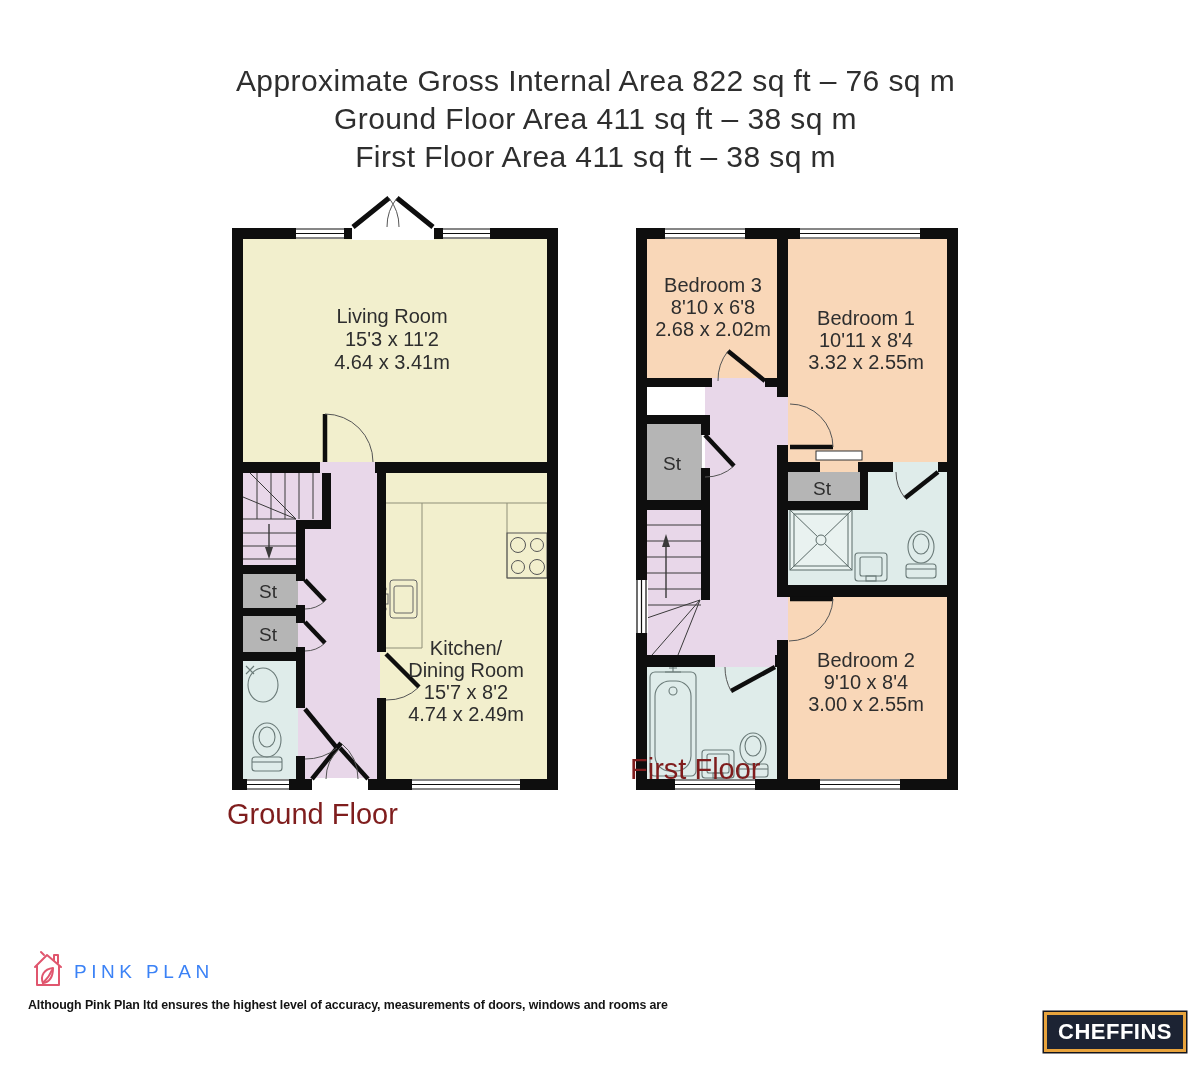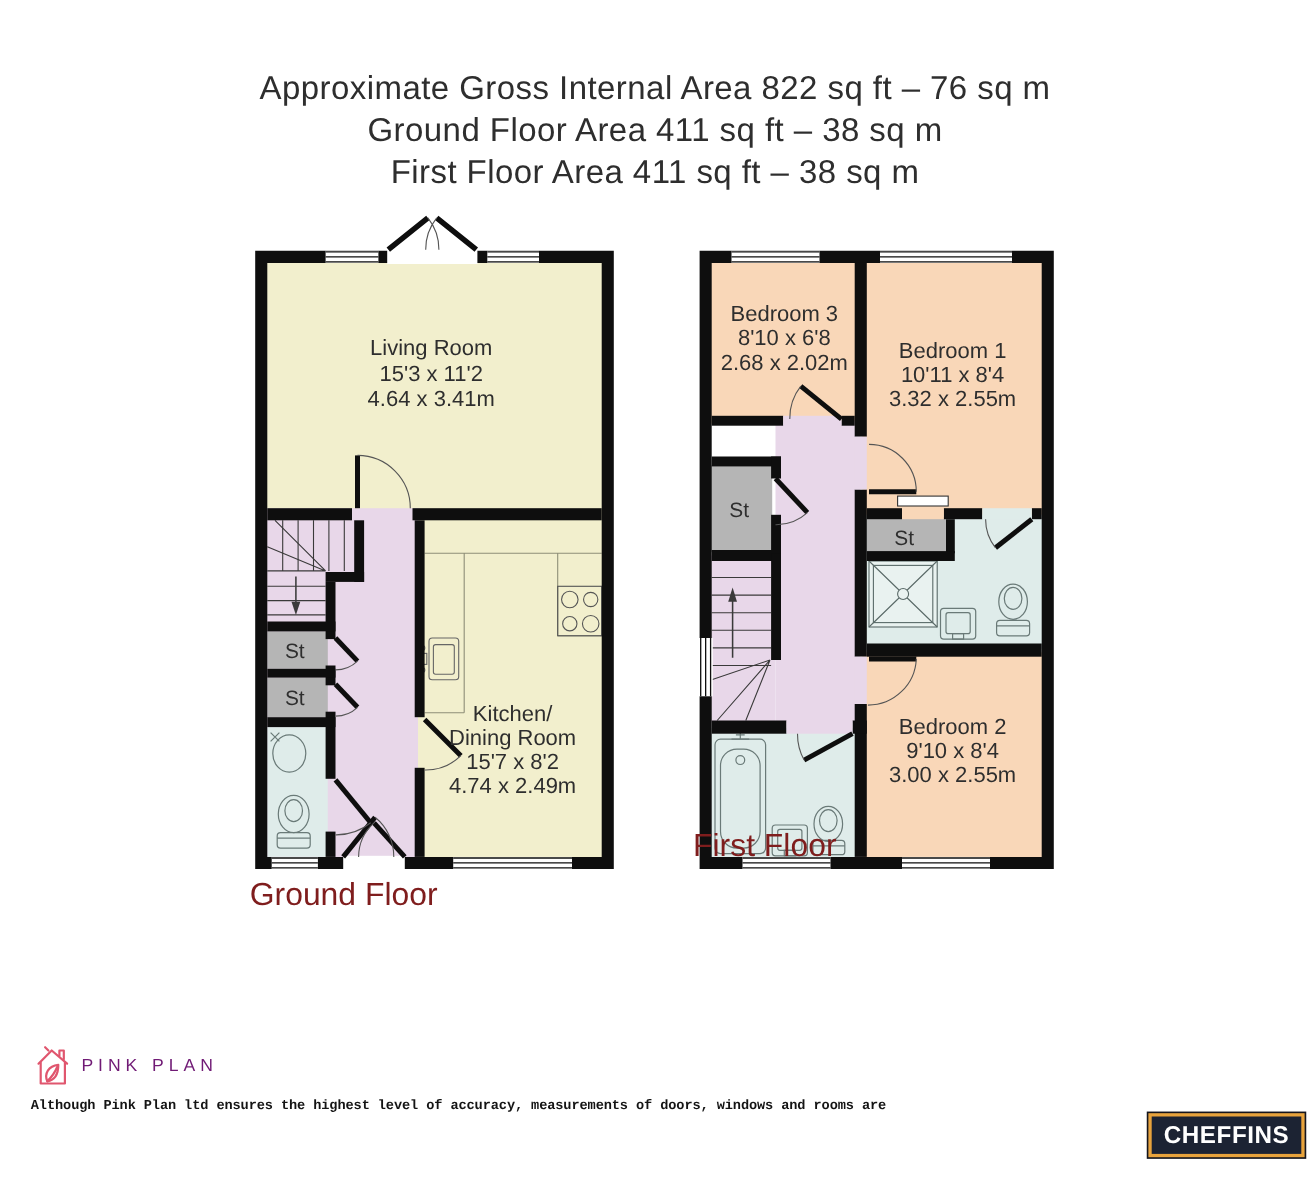--- a/index.html
+++ b/index.html
@@ -7,24 +7,24 @@
           font-family:"Liberation Sans", sans-serif;color:#2b2b2b;}
   .title-block{position:absolute;left:0;top:62px;width:1191px;text-align:center;
                font-size:30px;line-height:38px;letter-spacing:.4px;color:#2e2e2e;font-weight:400;}
   .floor-label{position:absolute;font-size:29px;color:#7f1d1d;font-weight:400;}
   #gf-label{left:227px;top:798px;}
   #ff-label{left:630px;top:753px;}
   svg text{font-family:"Liberation Sans", sans-serif;fill:#2e2e2e;}
   .room-name{font-size:20px;}
   .st-label{font-size:19px;}
   .footer-brand{position:absolute;left:30px;top:950px;height:40px;}
-  .brand-text{position:absolute;left:74px;top:961px;font-size:16px;letter-spacing:4.5px;
-              color:#701a75;font-weight:400;}
+  .brand-text{position:absolute;left:74px;top:961px;font-size:19px;letter-spacing:4.5px;
+              color:#3b82f6;font-weight:400;}
   .disclaimer{position:absolute;left:28px;top:999px;font-size:12.4px;line-height:13.4px;
-              font-weight:700;color:#141414;white-space:nowrap;letter-spacing:-0.1px;font-family:Liberation Mono, monospace;}
+              font-weight:700;color:#141414;white-space:nowrap;letter-spacing:-0.1px;}
   .agent-logo{position:absolute;left:1044px;top:1012px;width:136px;height:34px;
               background:#1c2333;border:3px solid #e8a33c;box-shadow:0 0 0 1.5px #15151c;
               display:flex;align-items:center;justify-content:center;}
   .agent-logo span{color:#ffffff;font-weight:700;font-size:22px;letter-spacing:.5px;}
 </style>
 </head>
 <body>
 
 <div id="canvas">
 

